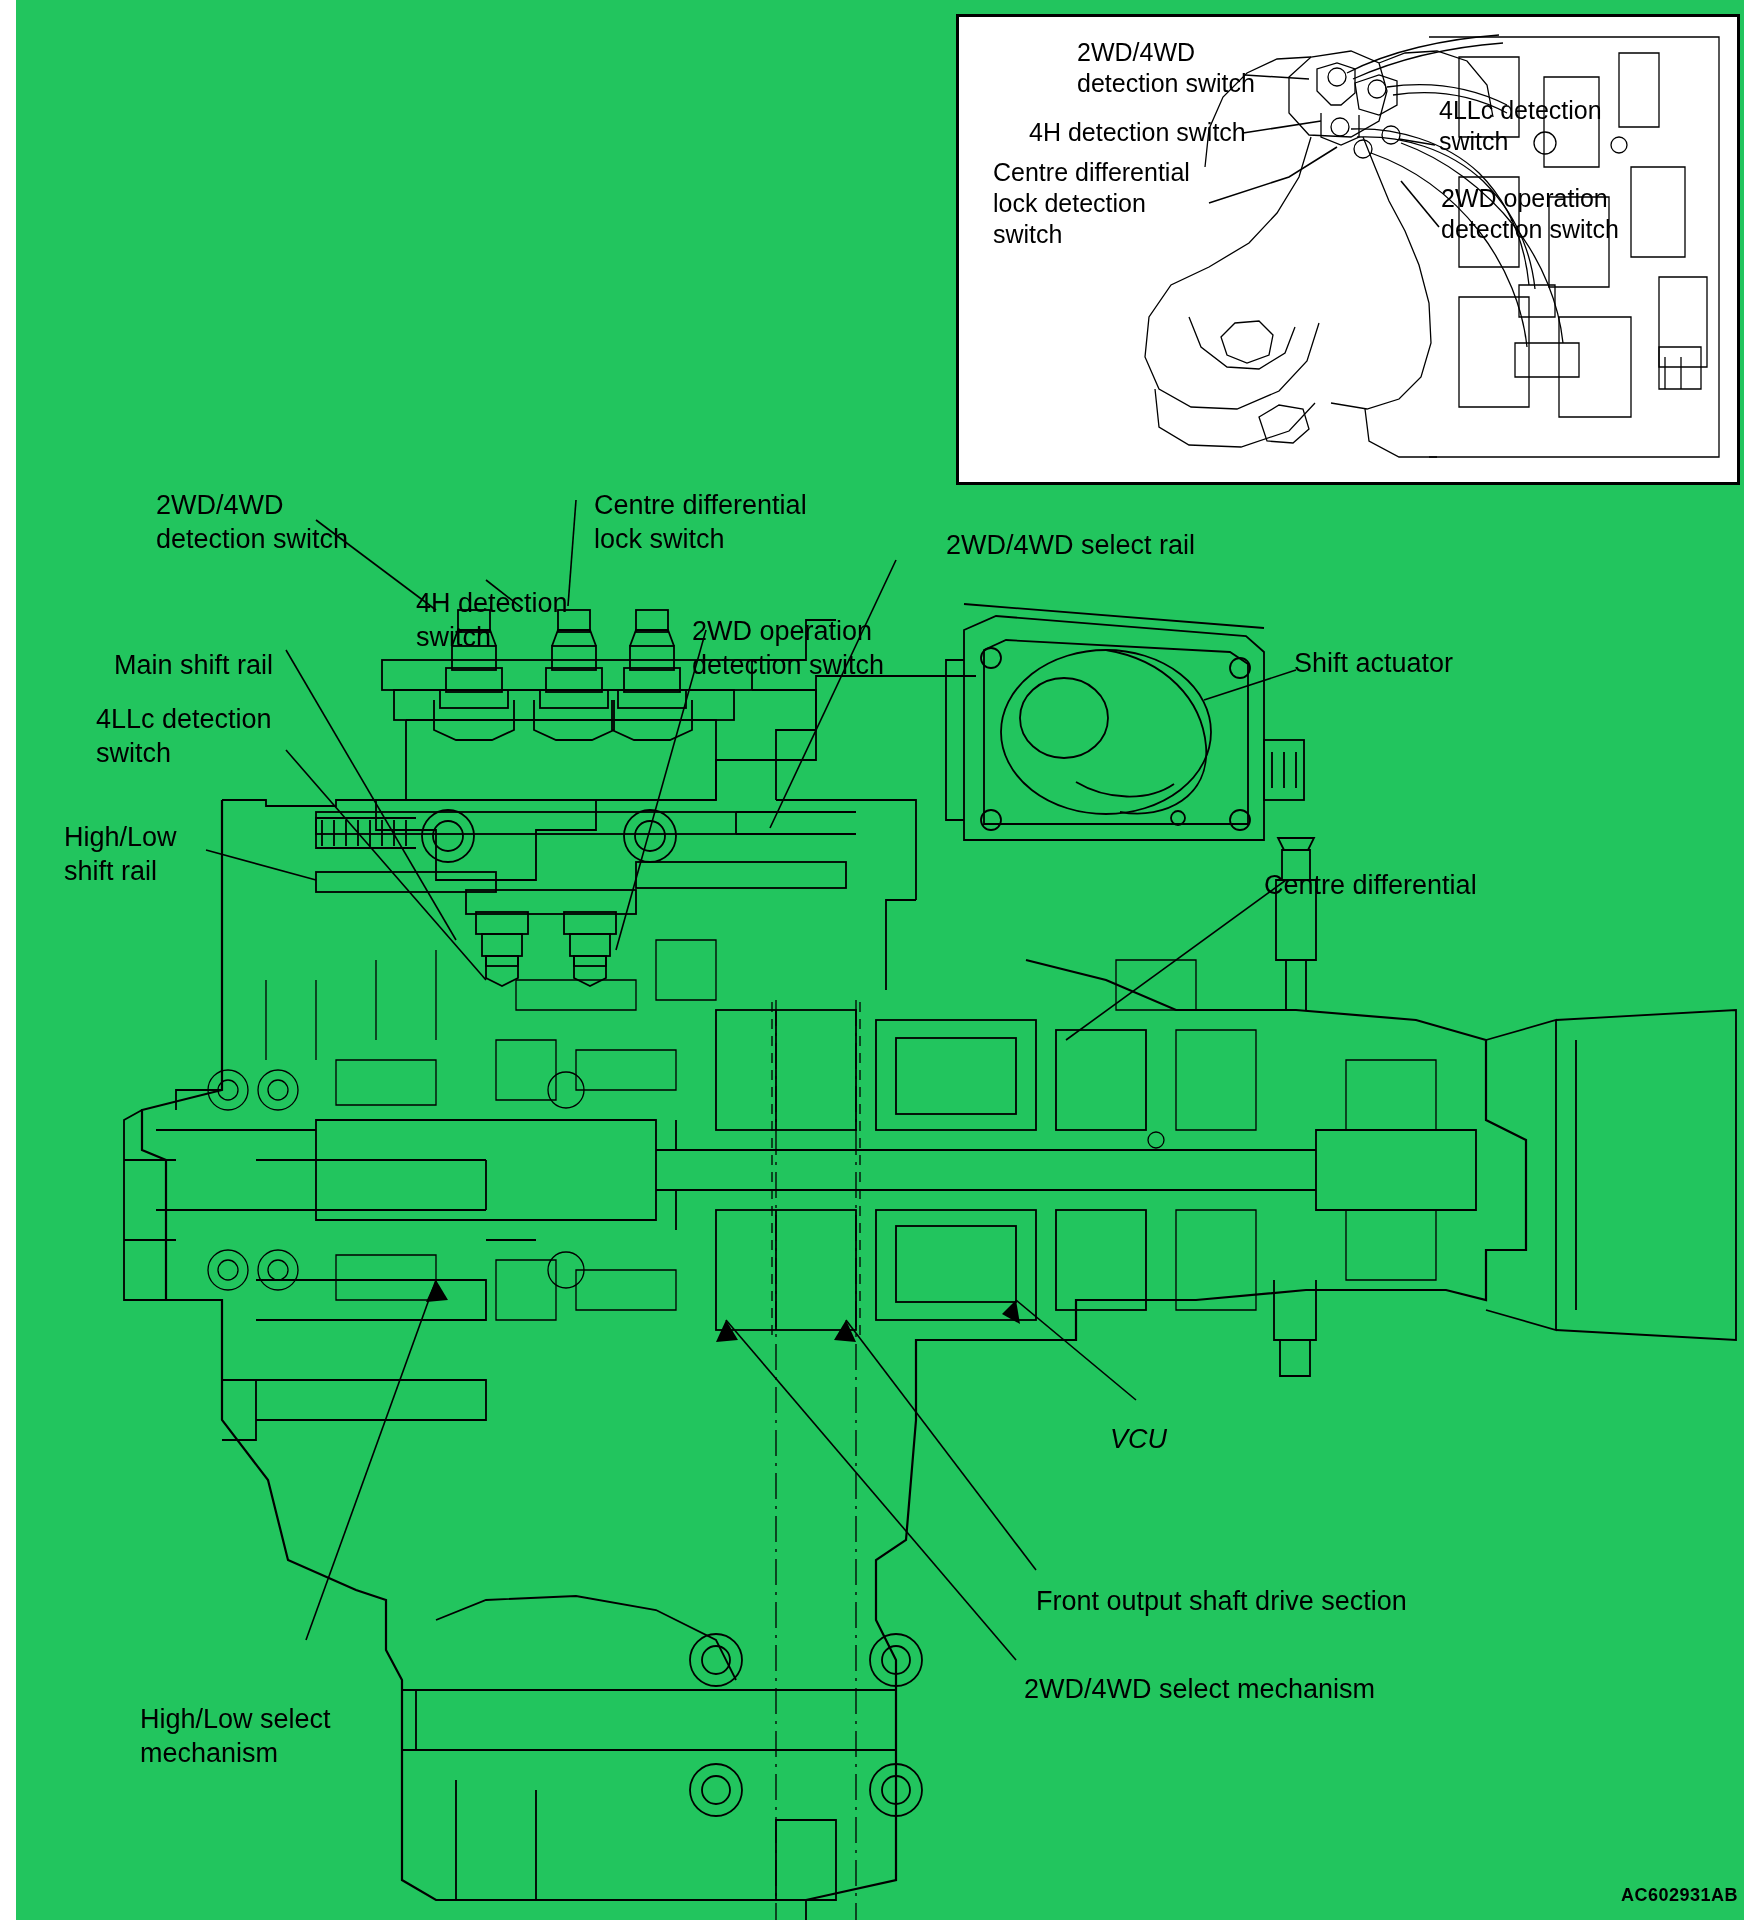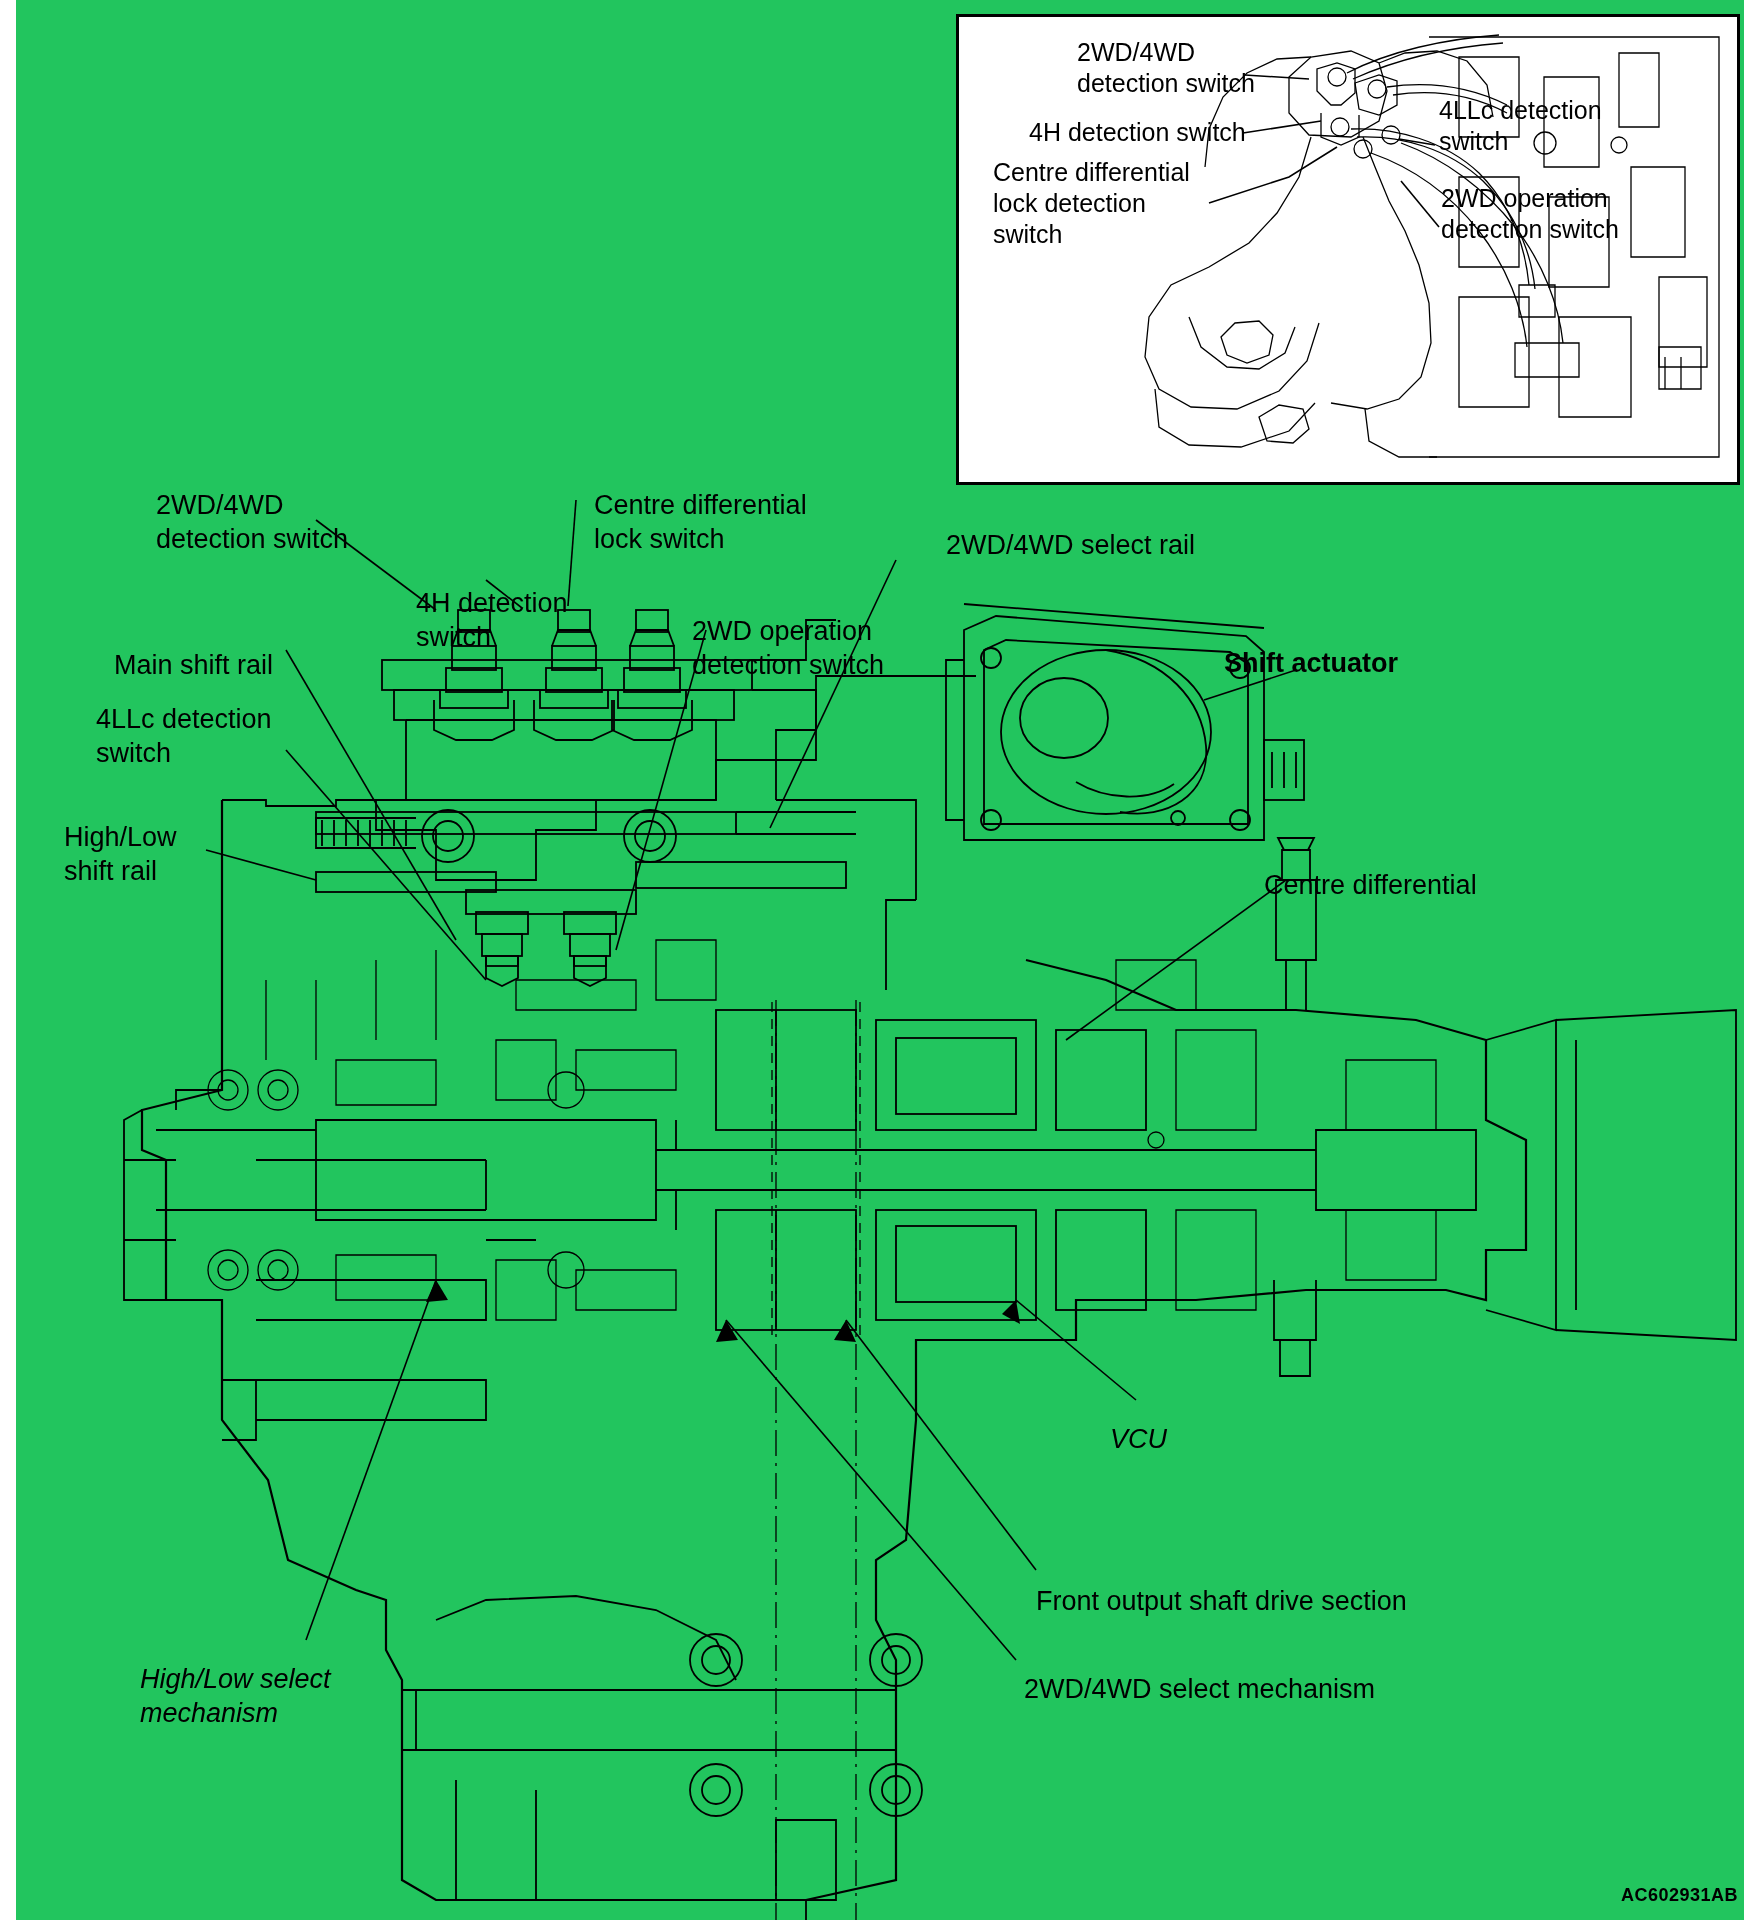--- a/index.html
+++ b/index.html
@@ -395,26 +395,26 @@
   <div class="label" style="left: 140px; top: 488px;">2WD/4WD
 detection switch</div>
   <div class="label" style="left: 578px; top: 488px;">Centre differential
 lock switch</div>
   <div class="label" style="left: 930px; top: 528px;">2WD/4WD select rail</div>
   <div class="label" style="left: 400px; top: 586px;">4H detection
 switch</div>
   <div class="label" style="left: 676px; top: 614px;">2WD operation
 detection switch</div>
   <div class="label" style="left: 98px; top: 648px;">Main shift rail</div>
-  <div class="label" style="left: 1208px; top: 646px; font-weight: bold;">Shift actuator</div>
+  <div class="label" style="left: 1278px; top: 646px;">Shift actuator</div>
   <div class="label" style="left: 80px; top: 702px;">4LLc detection
 switch</div>
   <div class="label" style="left: 48px; top: 820px;">High/Low
 shift rail</div>
   <div class="label" style="left: 1248px; top: 868px;">Centre differential</div>
   <div class="label" style="left: 1094px; top: 1422px; font-style: italic;">VCU</div>
   <div class="label" style="left: 1020px; top: 1584px;">Front output shaft drive section</div>
   <div class="label" style="left: 1008px; top: 1672px;">2WD/4WD select mechanism</div>
-  <div class="label" style="left: 124px; top: 1662px; font-style: italic;">High/Low select
+  <div class="label" style="left: 124px; top: 1702px;">High/Low select
 mechanism</div>
 
   <div class="figcode">AC602931AB</div>
 </div>
 
 </body></html>

